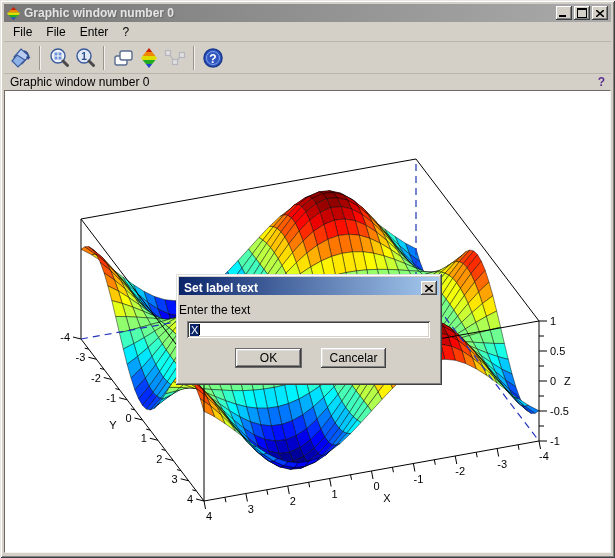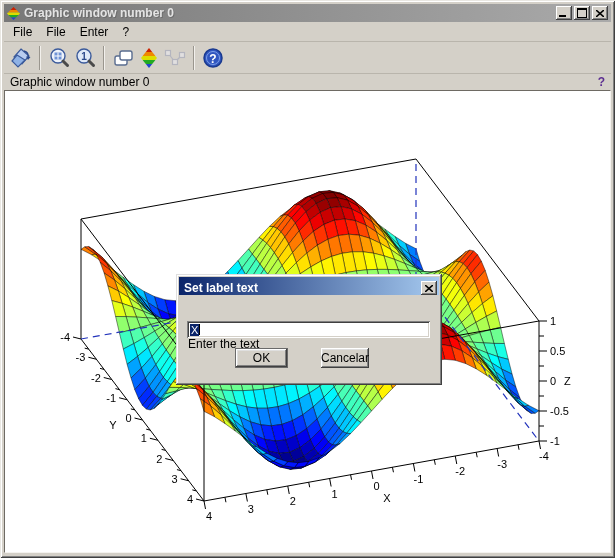--- a/index.html
+++ b/index.html
@@ -44,33 +44,33 @@
   .dialog{position:absolute;left:176px;top:274px;width:266px;height:111px;background:#d4d0c8;
        box-shadow:inset -1px -1px 0 #404040, inset 1px 1px 0 #dfdfdf,
                   inset -2px -2px 0 #808080, inset 2px 2px 0 #ffffff;}
   .dlg-title{position:absolute;left:3px;top:3px;right:3px;height:18px;
        background:linear-gradient(to right,#0a246a,#a6caf0);
        display:flex;align-items:flex-end;padding:0 2px 0 5px;}
   .dlg-title-text{color:#fff;font-weight:bold;font-size:12px;}
   .dlg-close{margin-left:auto;width:16px;height:14px;background:#d4d0c8;
        box-shadow:inset -1px -1px 0 #404040, inset 1px 1px 0 #ffffff,
                   inset -2px -2px 0 #808080;display:flex;align-items:center;justify-content:center;}
-  .dlg-prompt{position:absolute;left:12px;top:29px;margin-top:34px;}
+  .dlg-prompt{position:absolute;left:3px;top:29px;}
   .dlg-input{position:absolute;left:11px;top:47px;width:243px;height:17px;background:#fff;
        box-shadow:inset 1px 1px 0 #808080, inset -1px -1px 0 #ffffff,
                   inset 2px 2px 0 #404040, inset -2px -2px 0 #d4d0c8;
        display:flex;align-items:center;padding-left:3px;box-sizing:border-box;}
   .sel{background:#0a246a;color:#fff;font-size:11px;line-height:12px;padding:0 1px;}
   .caret{display:inline-block;width:1px;height:11px;background:#000;}
   .dlg-btn{position:absolute;top:74px;height:20px;background:#d4d0c8;
        box-shadow:inset -1px -1px 0 #404040, inset 1px 1px 0 #ffffff,
                   inset -2px -2px 0 #808080, inset 2px 2px 0 #dfdfdf;
        display:flex;align-items:center;justify-content:center;font-size:12px;box-sizing:border-box;}
-  .btn-ok{left:59px;width:53px;border:1px solid #6a6a6a;}
-  .btn-cancel{left:145px;width:48px;}
+  .btn-ok{left:59px;width:67px;border:1px solid #6a6a6a;}
+  .btn-cancel{left:145px;width:65px;}
 </style>
 </head>
 <body>
 
 <div class="frame"></div>
 
 <div class="titlebar">
   <svg class="title-icon" viewBox="0 0 13 13">
     <defs>
         <clipPath id="dm0">

